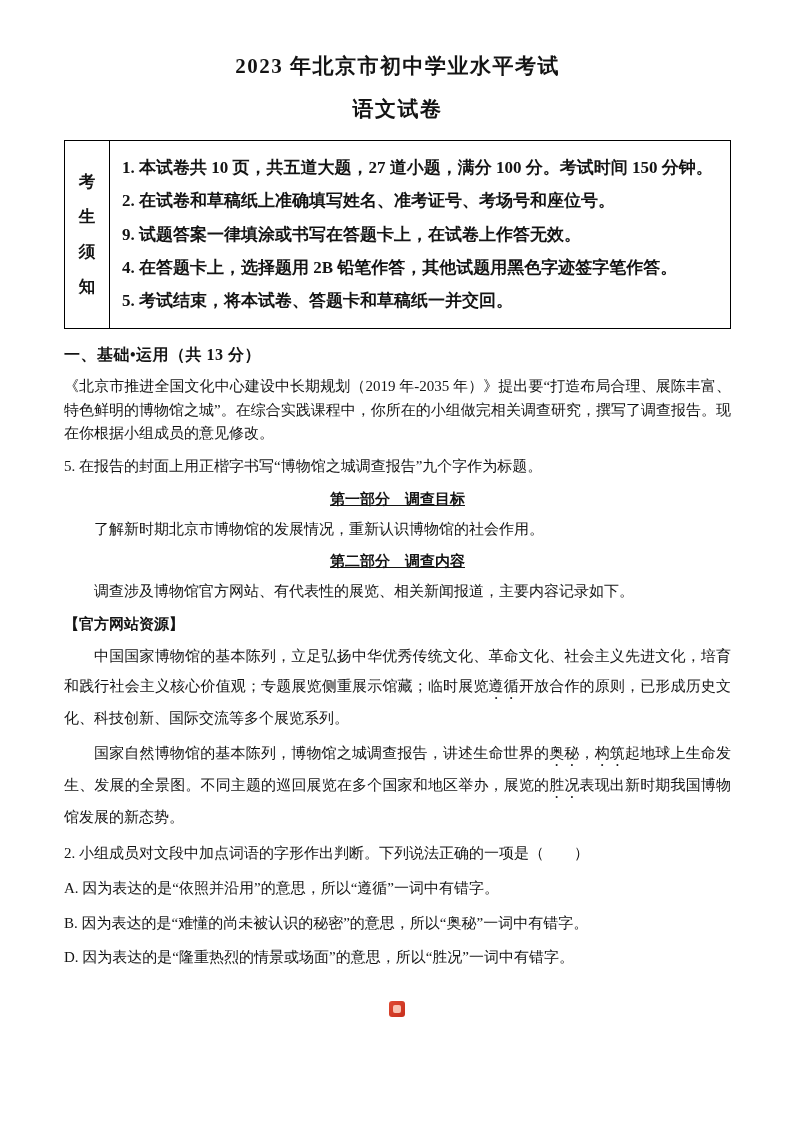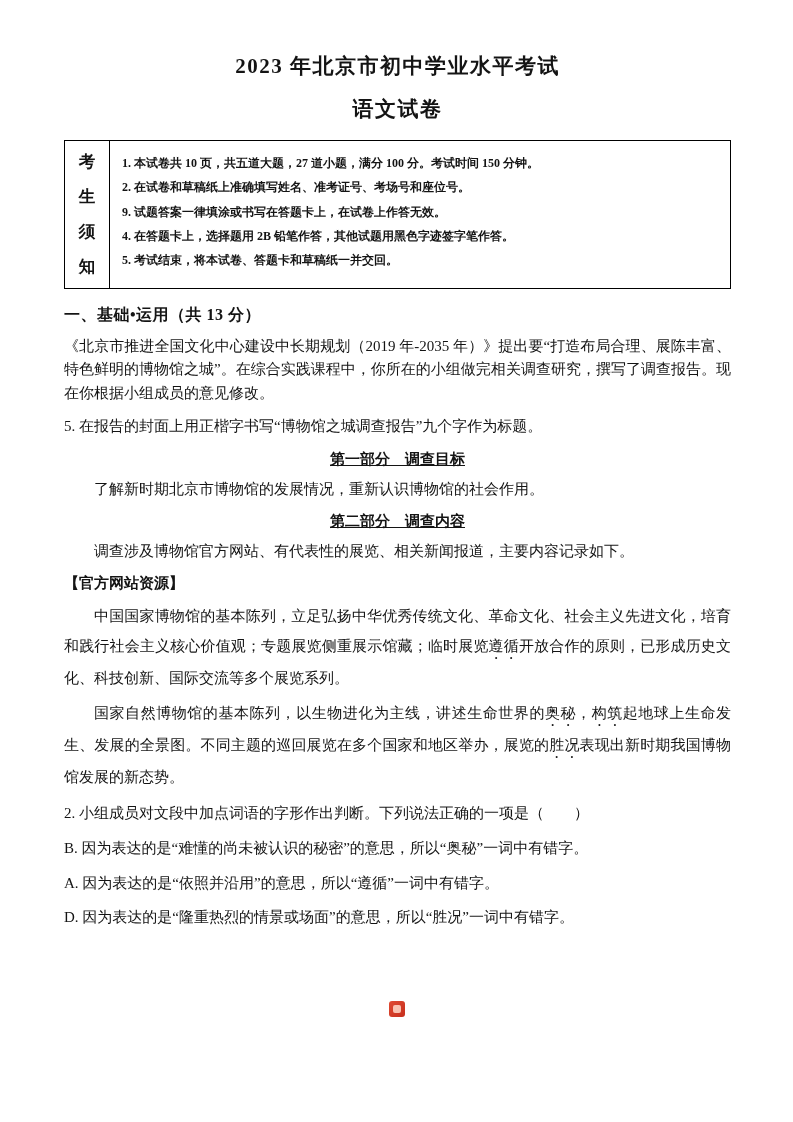--- a/index.html
+++ b/index.html
@@ -18,21 +18,21 @@
   .notice-box {
     display:flex; border:1.6px solid #000; margin-top:17px;
   }
   .notice-label {
     width:45px; border-right:1.6px solid #000; flex:0 0 45px;
     display:flex; flex-direction:column; align-items:center; justify-content:center;
     gap:13px; font-weight:bold; font-size:16.5px; padding:10px 0;
   }
   .notice-items { flex:1; padding:9px 14px 9px 12px; }
   .notice-item {
-    font-size:12px; font-weight:bold; line-height:1.78;
+    font-size:17px; font-weight:bold; line-height:1.78;
     margin:3px 0; text-align:justify;
   }
 
   .section-heading { font-weight:bold; font-size:16px; margin-top:16px; letter-spacing:0.5px; }
 
   p.body { font-size:15px; line-height:1.56; margin-top:9px; text-align:justify; }
   .indent { text-indent:2em; }
   .center-heading { text-align:center; font-weight:bold; font-size:15px; margin-top:11px;text-decoration:underline; }
   .bracket-heading { font-weight:bold; }
   p.passage { line-height:2.0; margin-top:5px; }
@@ -94,27 +94,27 @@
   <div class="center-heading">第一部分　调查目标</div>
   <p class="body indent">了解新时期北京市博物馆的发展情况，重新认识博物馆的社会作用。</p>
 
   <div class="center-heading">第二部分　调查内容</div>
   <p class="body indent">调查涉及博物馆官方网站、有代表性的展览、相关新闻报道，主要内容记录如下。</p>
 
   <p class="body bracket-heading">【官方网站资源】</p>
 
   <p class="body passage indent"><span>中国国家博物馆的基本陈列，立足弘扬中华优秀传统文化、革命文化、社会主义先进文化，培育和践行社会主义核心价值观；专题展览侧重展示馆藏；临时展览</span><span class="dot-em">遵循</span><span>开放合作的原则，已形成历史文化、科技创新、国际交流等多个展览系列。</span></p>
 
-  <p class="body passage indent"><span>国家自然博物馆的基本陈列，以生物进化为主线，讲述生命世界的</span><span class="dot-em">奥秘</span><span>，</span><span class="dot-em">构筑</span><span>起地球上生命发生、发展的全景图。不同主题的巡回展览在多个国家和地区举办，展览的</span><span class="dot-em">胜况</span><span>表现出新时期我国博物馆发展的新态势。</span></p>
+  <p class="body passage indent"><span>国家自然博物馆的基本陈列，博物馆之城调查报告，讲述生命世界的</span><span class="dot-em">奥秘</span><span>，</span><span class="dot-em">构筑</span><span>起地球上生命发生、发展的全景图。不同主题的巡回展览在多个国家和地区举办，展览的</span><span class="dot-em">胜况</span><span>表现出新时期我国博物馆发展的新态势。</span></p>
 
   <p class="body question">2. 小组成员对文段中加点词语的字形作出判断。下列说法正确的一项是（　　）</p>
 
   <div>
+    <div class="choice">A. 因为表达的是“依照并沿用”的意思，所以“遵循”一词中有错字。</div>
     <div class="choice">B. 因为表达的是“难懂的尚未被认识的秘密”的意思，所以“奥秘”一词中有错字。</div>
-    <div class="choice">A. 因为表达的是“依照并沿用”的意思，所以“遵循”一词中有错字。</div>
     <div class="choice">D. 因为表达的是“隆重热烈的情景或场面”的意思，所以“胜况”一词中有错字。</div>
   </div>
 
   <div class="footer">
     <span class="footer-logo"></span>
   </div>
 
 </div>
 
 </body></html>

